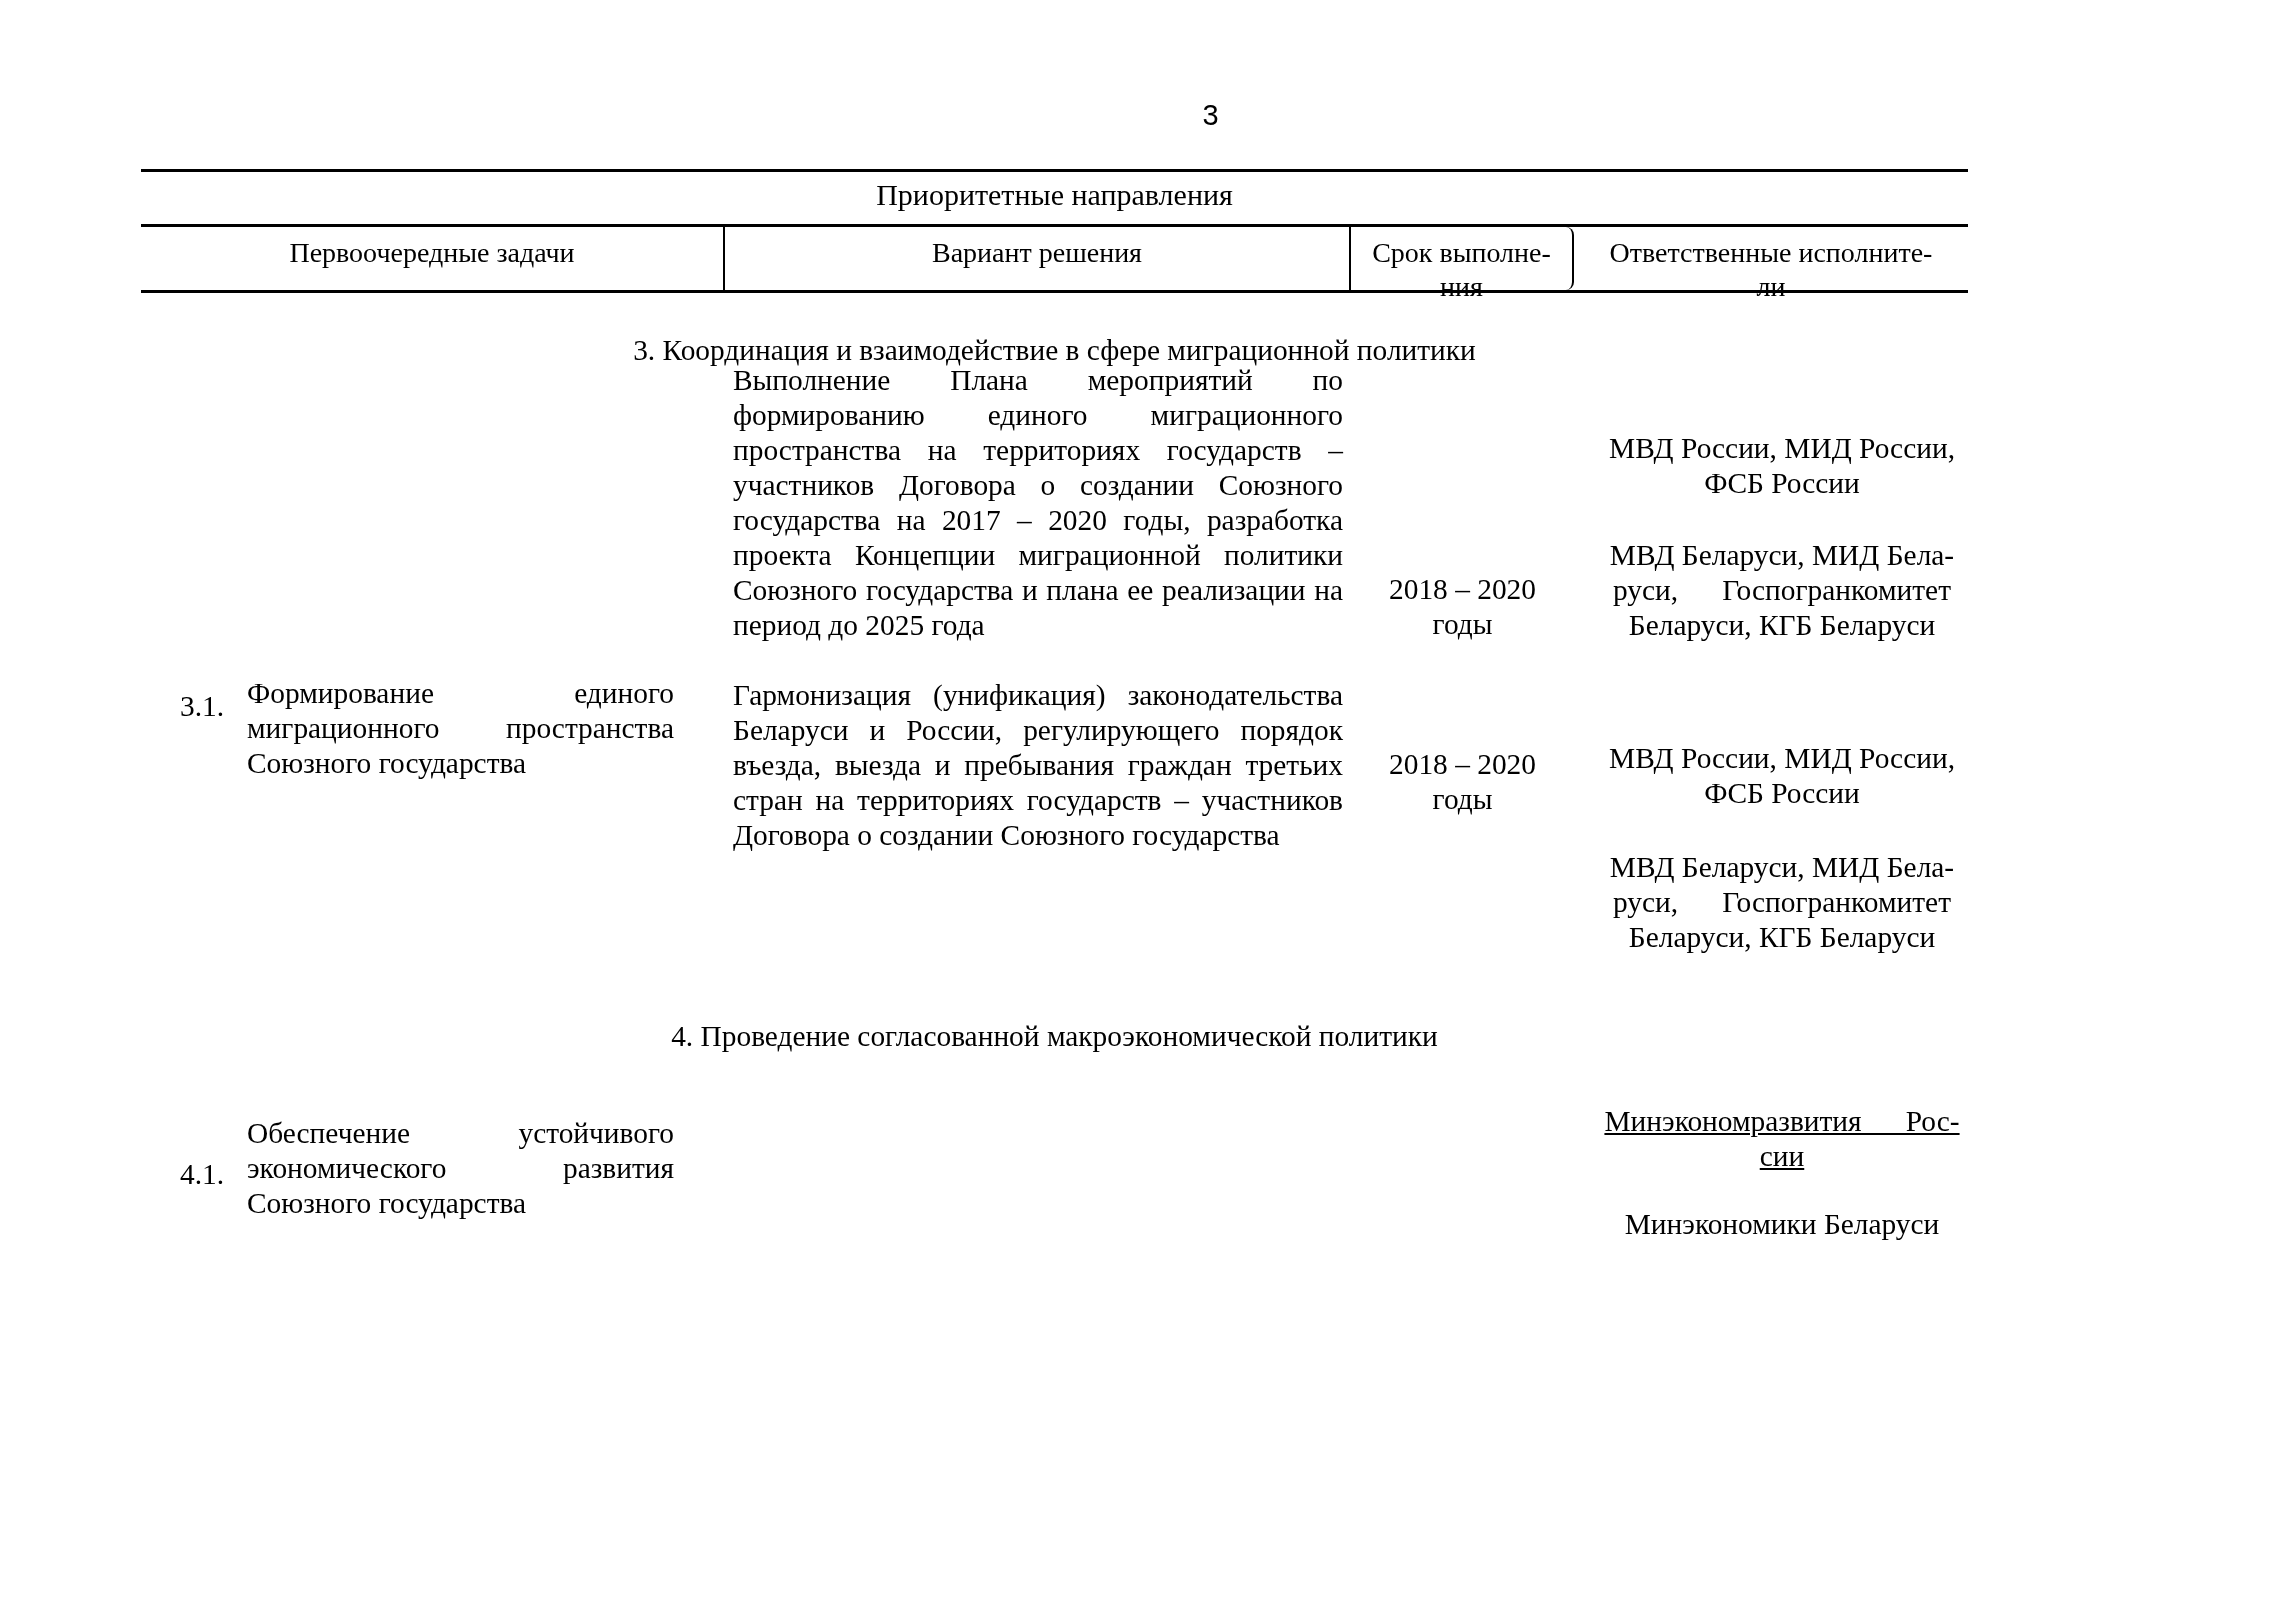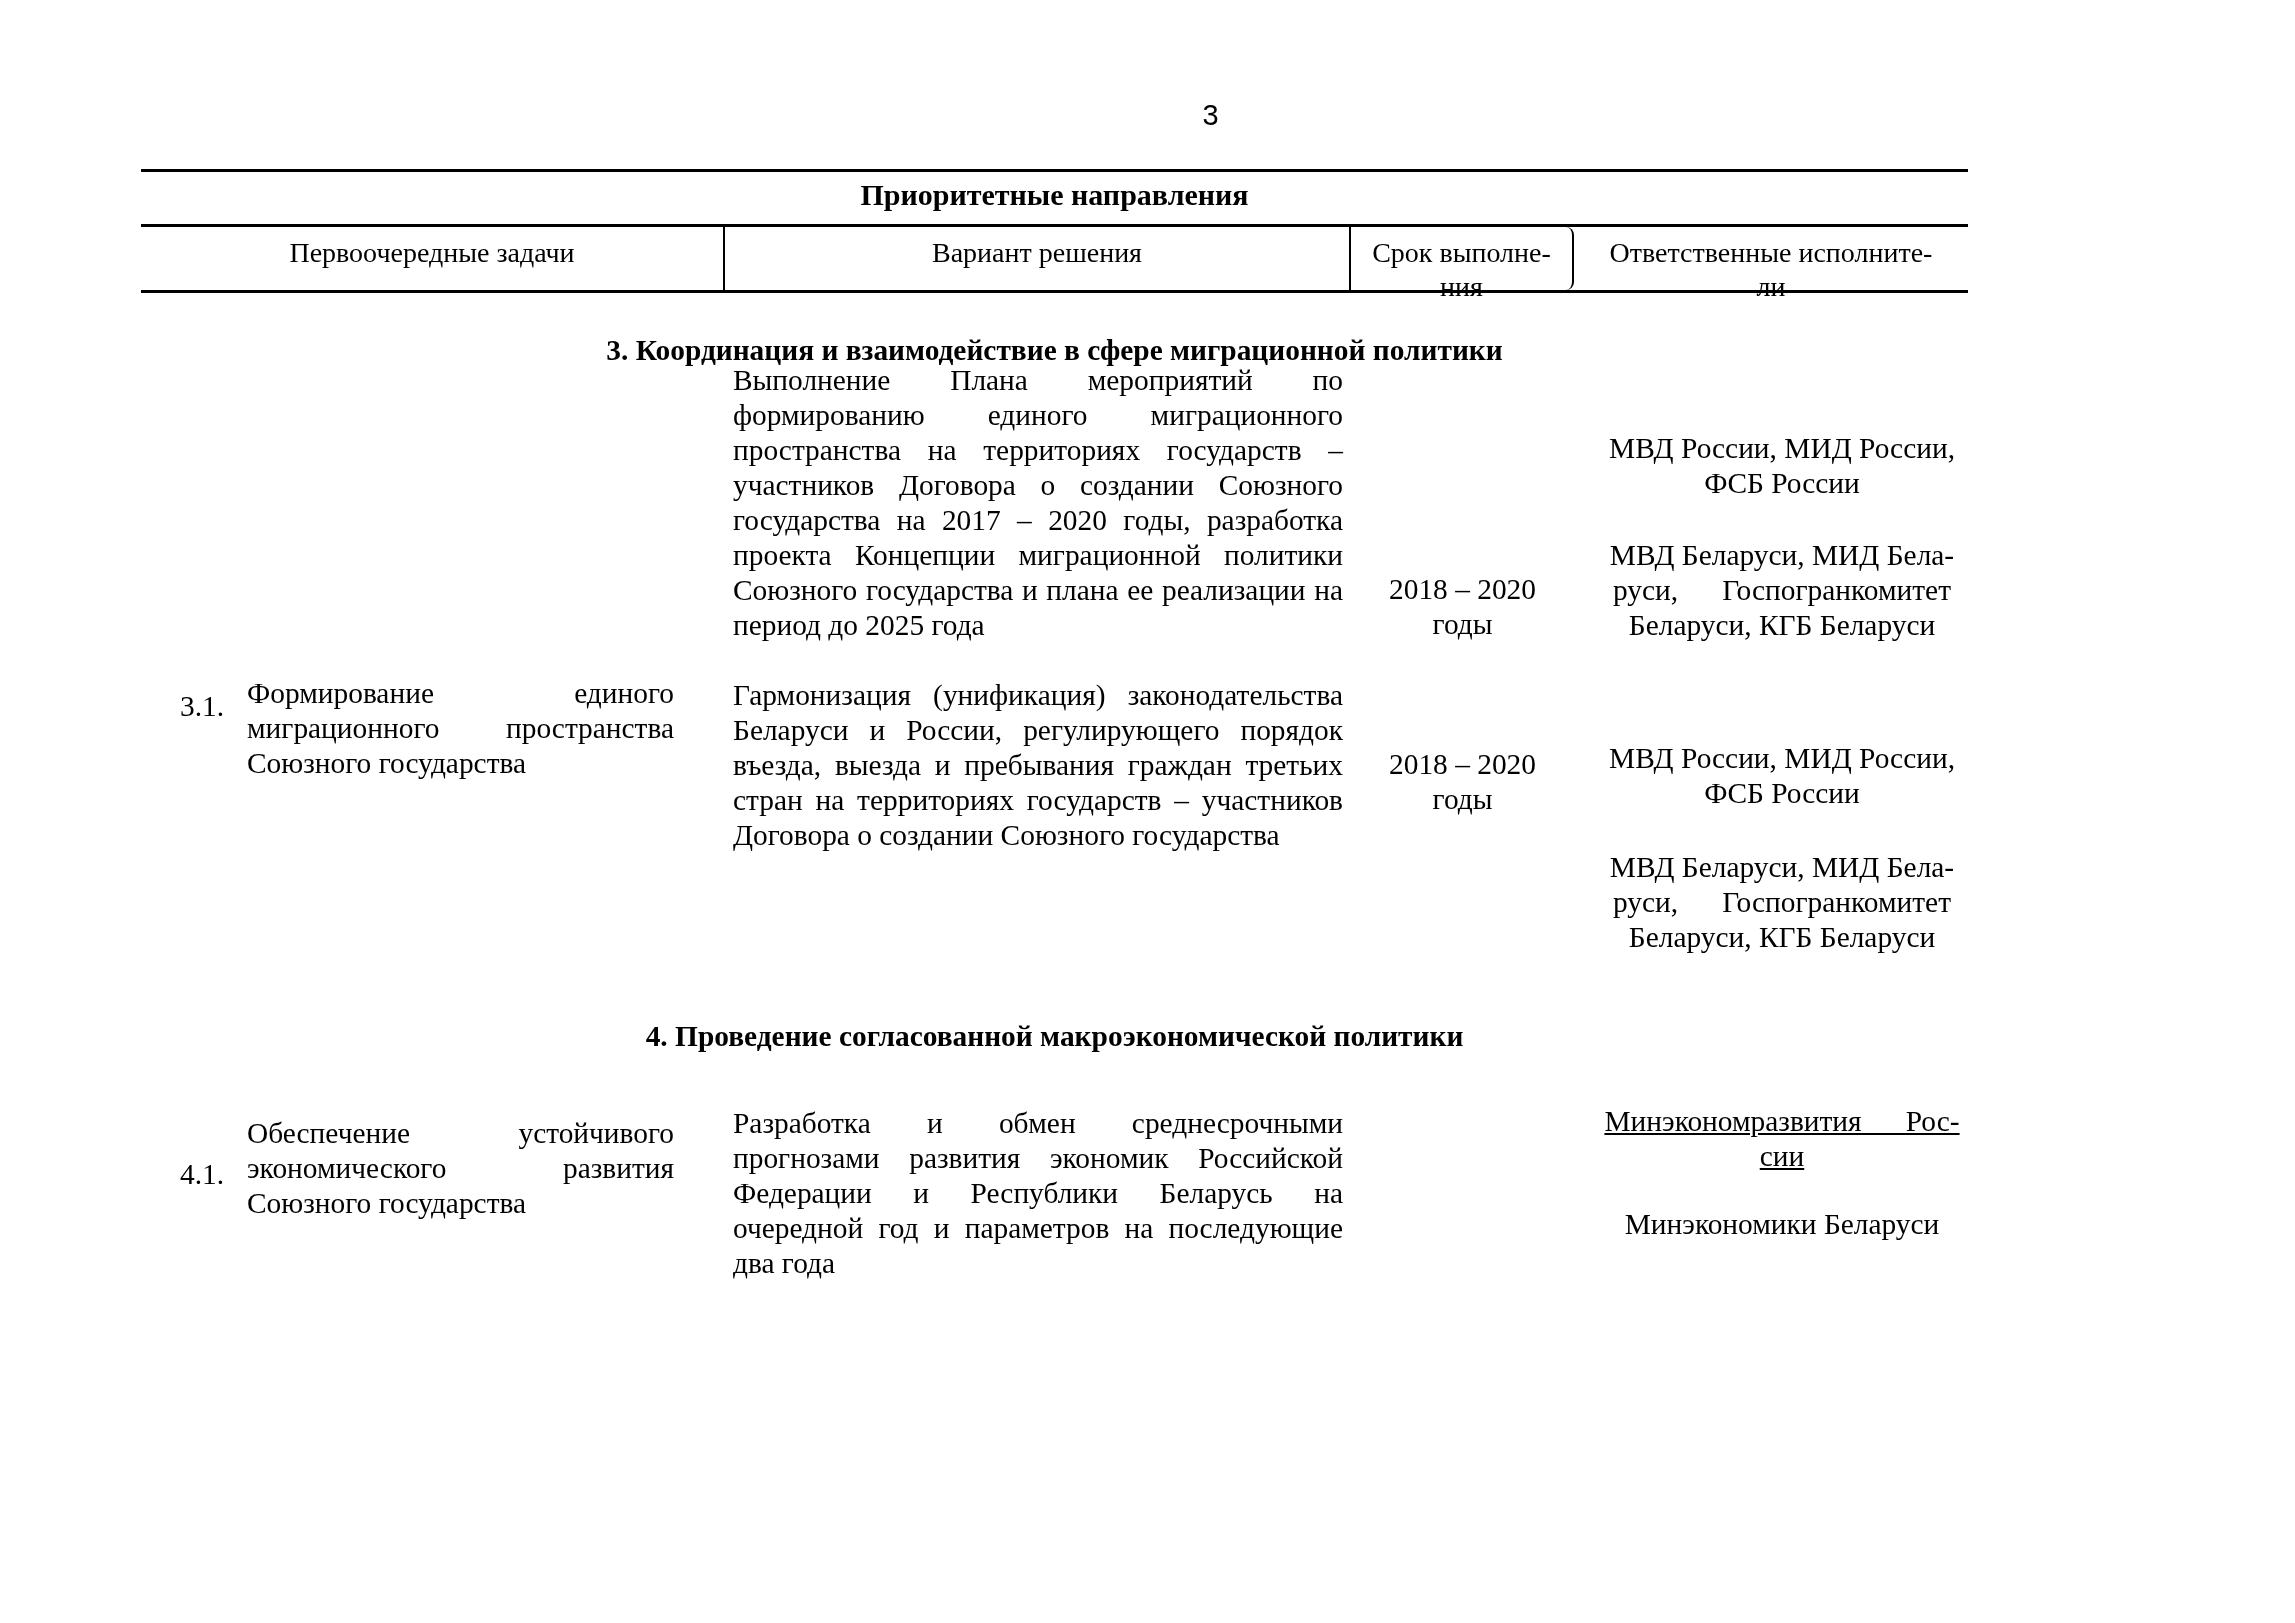--- a/index.html
+++ b/index.html
@@ -13,21 +13,21 @@
     height: 1623px;
     background: #ffffff;
     color: #000000;
     font-family: "Liberation Serif", "DejaVu Serif", serif;
     font-size: 29.4px;
     line-height: 35px;
   }
   .abs { position: absolute; text-align: center; }
   .center { text-align: center; }
   .just { text-align: justify; }
-  .bold { font-weight: 700; }
+  .bold { font-weight: 400; }
   .pre { white-space: pre; }
   .rule {
     background: #000000;
     height: 3.3px;
   }
   
   #header-row {
     position: absolute;
     left: 141px;
     top: 224px;
@@ -104,21 +104,20 @@
 ФСБ России</div>
   <div class="abs pre" style="left:1598px; top:850px; width:368px;">МВД Беларуси, МИД Бела-
 руси,      Госпогранкомитет
 Беларуси, КГБ Беларуси</div>
 
   <div class="abs center bold" style="left:141px; top:1019px; width:1827px;">4. Проведение согласованной макроэкономической политики</div>
 
   <div class="abs" style="left:156px; top:1157px; width:92px;">4.1.</div>
   <div class="abs just" style="left:247px; top:1116px; width:427px;">Обеспечение устойчивого экономического развития Союзного государства</div>
 
-  <div class="abs just" style="left:733px; top:1106px; width:610px;">Разработка и обмен среднесрочными прогнозами развития экономик Российской Федерации и Республики Беларусь на очередной год и параметров на последующие два года</div>
 
 
   <div class="abs pre" style="left:1598px; top:1104px; width:368px;text-decoration:underline;">Минэкономразвития      Рос-
 сии</div>
   <div class="abs pre" style="left:1598px; top:1207px; width:368px;">Минэкономики Беларуси</div>
 
 </div>
 
 
 </body></html>

